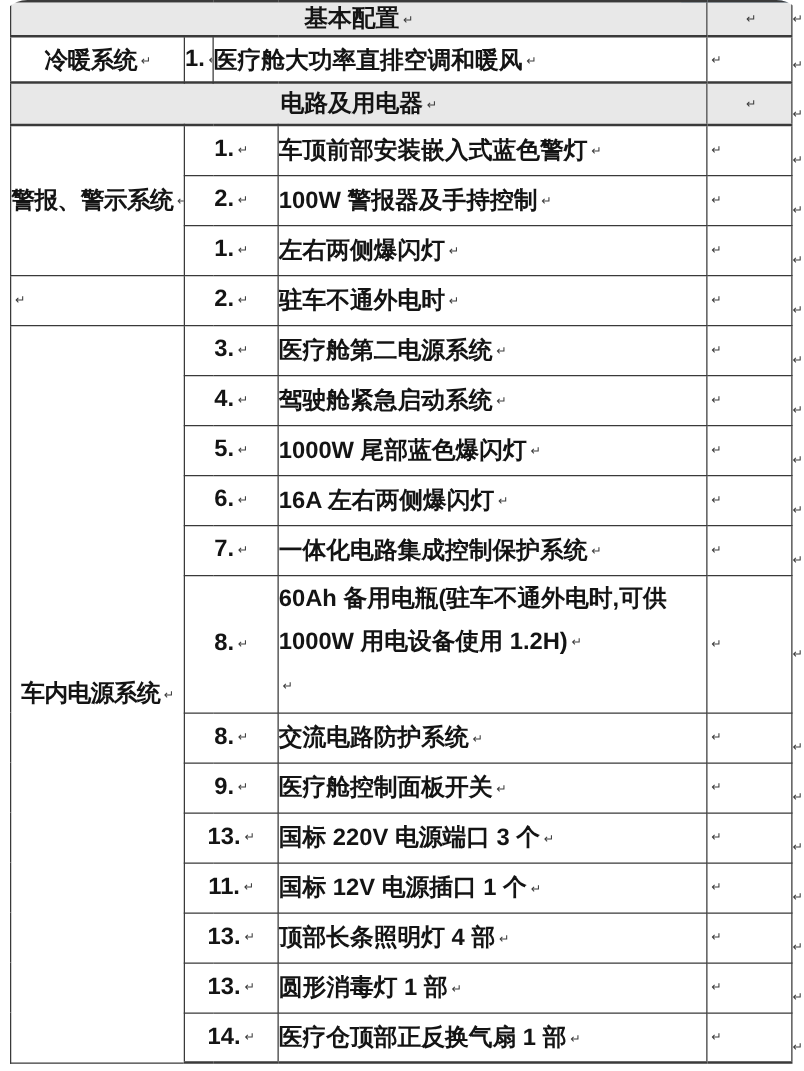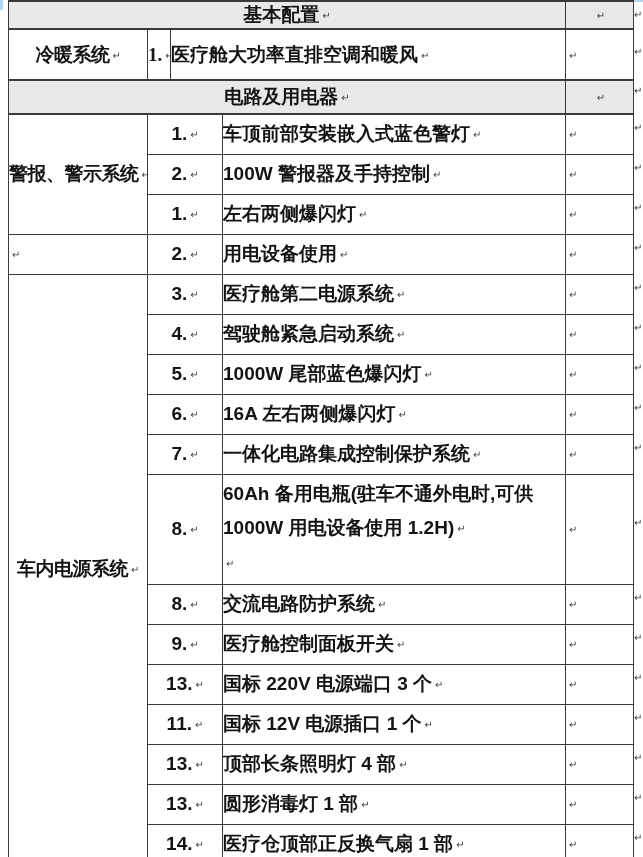--- a/index.html
+++ b/index.html
@@ -4,20 +4,21 @@
 <style>
   html, body { margin: 0; padding: 0; background: #ffffff; }
   .stage {
     position: relative;
     width: 643px;
     height: 857px;
     background: #ffffff;
     overflow: hidden;
     font-family: "Liberation Sans", sans-serif;
     color: #141414;
+    border-radius: 22px;
   }
   
   .artifact-top-right {
     position: absolute; left: 545px; top: 0; width: 98px; height: 2px;
   }
   .artifact-top-left {
     position: absolute; left: 0; top: 0; width: 3px; height: 10px;
   }
   table.spec {
     position: absolute; left: 8px; top: 0;
@@ -85,21 +86,21 @@
       <col style="width:23px">
       <col style="width:52px">
       <col style="width:343px">
       <col style="width:68px">
     </colgroup>
     <tbody id="table-body">
         <tr class="hdr" style="height: 26px;">
           <td colspan="4"><span>基本配置</span><span class="pmark">↵</span></td>
           <td class="right-cell"><span class="pmark">↵</span></td>
         </tr>
-        <tr style="height: 51px; font-family: Liberation Serif, serif;">
+        <tr style="height: 37px;">
           <td class="cat" rowspan="1"><span>冷暖系统</span><span class="pmark">↵</span></td>
           <td class="num-narrow"><span>1.</span><span class="pmark">↵</span></td>
           <td class="item" colspan="2"><span>医疗舱大功率直排空调和暖风</span><span class="pmark">↵</span></td>
           <td class="right-cell"><span class="pmark">↵</span></td>
         </tr>
         <tr class="hdr" style="height: 34px;">
           <td colspan="4"><span>电路及用电器</span><span class="pmark">↵</span></td>
           <td class="right-cell"><span class="pmark">↵</span></td>
         </tr>
         <tr style="height: 40px;">
@@ -114,21 +115,21 @@
           <td class="right-cell"><span class="pmark">↵</span></td>
         </tr>
         <tr style="height: 40px;">
           <td class="num" colspan="2"><span>1.</span><span class="pmark">↵</span></td>
           <td class="item"><span>左右两侧爆闪灯</span><span class="pmark">↵</span></td>
           <td class="right-cell"><span class="pmark">↵</span></td>
         </tr>
         <tr style="height: 40px;">
           <td class="cat cat-empty" rowspan="1"><span class="pmark">↵</span></td>
           <td class="num" colspan="2"><span>2.</span><span class="pmark">↵</span></td>
-          <td class="item"><span>用电设备使用</span><span class="pmark">↵</span></td>
+          <td class="item"><span>驻车不通外电时</span><span class="pmark">↵</span></td>
           <td class="right-cell"><span class="pmark">↵</span></td>
         </tr>
         <tr style="height: 40px;">
           <td class="cat" rowspan="13"><span>车内电源系统</span><span class="pmark">↵</span></td>
           <td class="num" colspan="2"><span>3.</span><span class="pmark">↵</span></td>
           <td class="item"><span>医疗舱第二电源系统</span><span class="pmark">↵</span></td>
           <td class="right-cell"><span class="pmark">↵</span></td>
         </tr>
         <tr style="height: 40px;">
           <td class="num" colspan="2"><span>4.</span><span class="pmark">↵</span></td>

